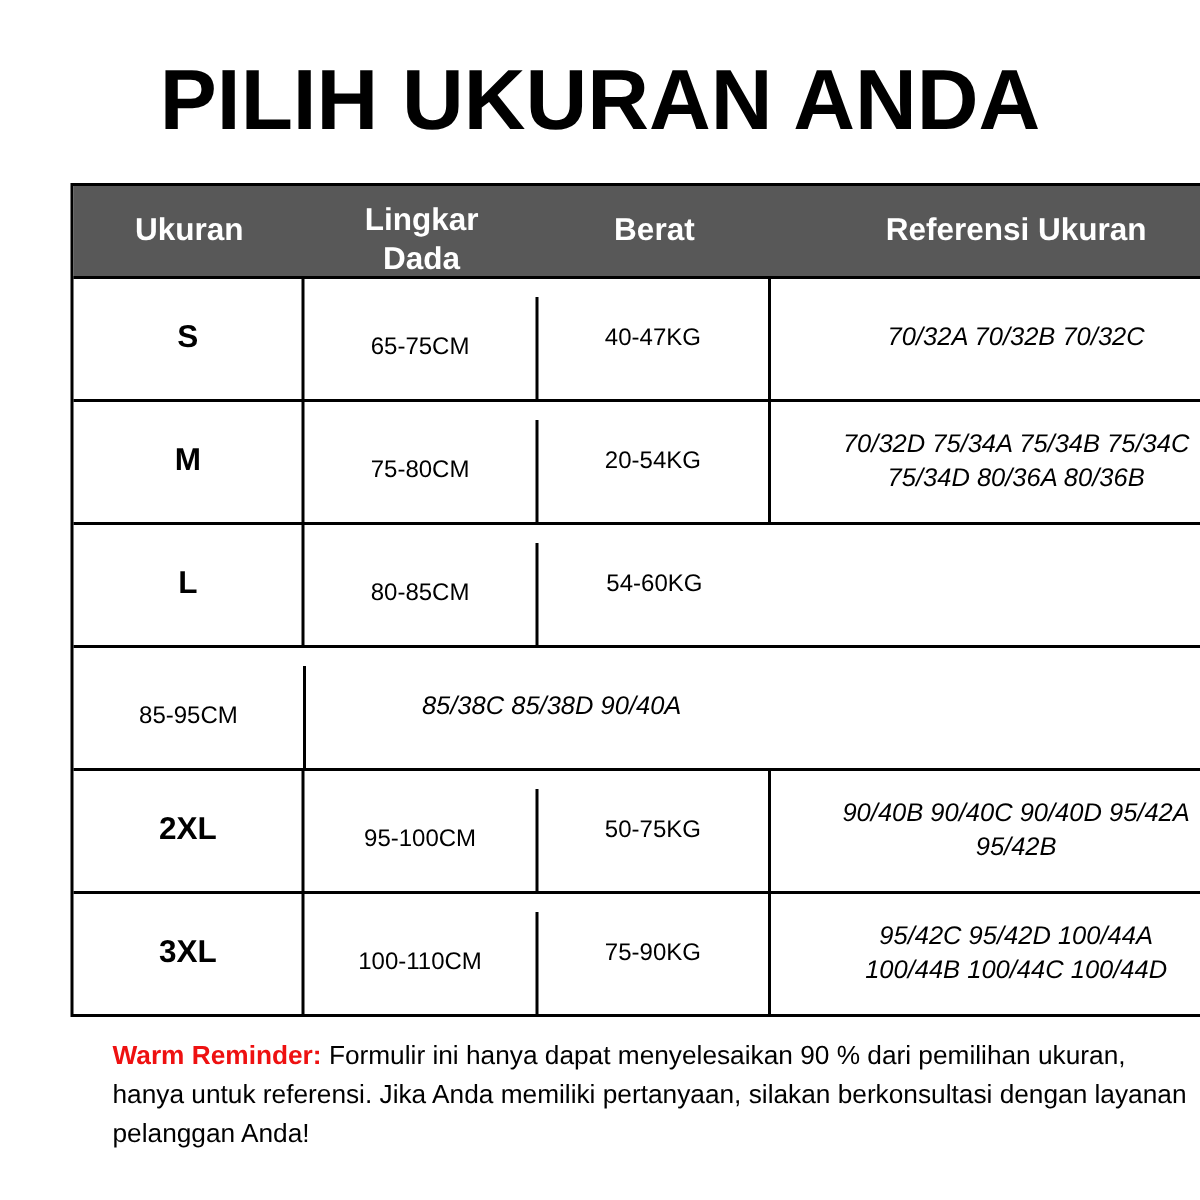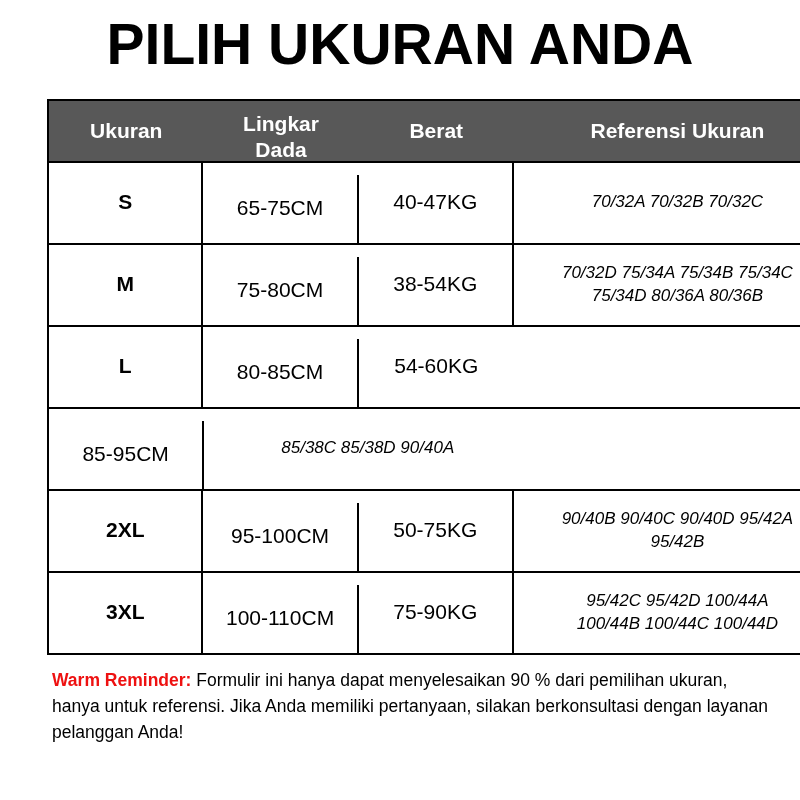--- a/index.html
+++ b/index.html
@@ -9,21 +9,21 @@
     font-family: "Liberation Sans", "DejaVu Sans", sans-serif;
   }
   .page {
     position: relative;
     width: 800px;
     height: 800px;
     background: #ffffff;
     overflow: hidden;
   }
   .title {
-    margin: 12px 0 0 0;
+    margin: 35px 0 0 0;
     text-align: center;
     font-size: 57px;
     font-weight: 800;
     letter-spacing: 0px;
     color: #000000;
     line-height: 1.15;
   }
   .size-table {
     margin: 21px 0 0 47px;
     width: 796px;
@@ -63,30 +63,30 @@
     border-bottom: 2px solid #000000;
   }
   .tr:last-child { border-bottom: none; border-radius: 25px; }
   .td {
     display: flex;
     align-items: center;
     justify-content: center;
     text-align: center;
     border-right: 2px solid #000000;
     box-sizing: border-box;
-    font-size: 21px;
+    font-size: 16px;
     color: #000000;
     line-height: 1.35;
     padding: 2px 4px;
   }
   .td:last-child { border-right: none; }
   .td.size { font-weight: bold; font-size: 21px; }
   .td.ref  { font-size: 17px; white-space: pre-line; font-style: italic; }
   .reminder {
-    margin: 12px 0 0 52px;
+    margin: 12px 0 0 75px;
     width: 716px;
     font-size: 17.5px;
     line-height: 1.5;
     color: #000000;
   }
   .reminder-label {
     color: #ee1111;
     font-weight: bold;
   }
 </style>
@@ -111,21 +111,21 @@
     <div class="tr">
       <div class="td size col-size">S</div>
       <div class="td col-chest">65-75CM</div>
       <div class="td col-weight">40-47KG</div>
       <div class="td ref col-ref">70/32A 70/32B 70/32C</div>
     </div>
 
     <div class="tr">
       <div class="td size col-size">M</div>
       <div class="td col-chest">75-80CM</div>
-      <div class="td col-weight">38-54KG</div>
+      <div class="td col-weight">20-54KG</div>
       <div class="td ref col-ref">70/32D 75/34A 75/34B 75/34C
 75/34D 80/36A 80/36B</div>
     </div>
 
     <div class="tr">
       <div class="td size col-size">L</div>
       <div class="td col-chest">80-85CM</div>
       <div class="td col-weight">54-60KG</div>
     </div>
 

